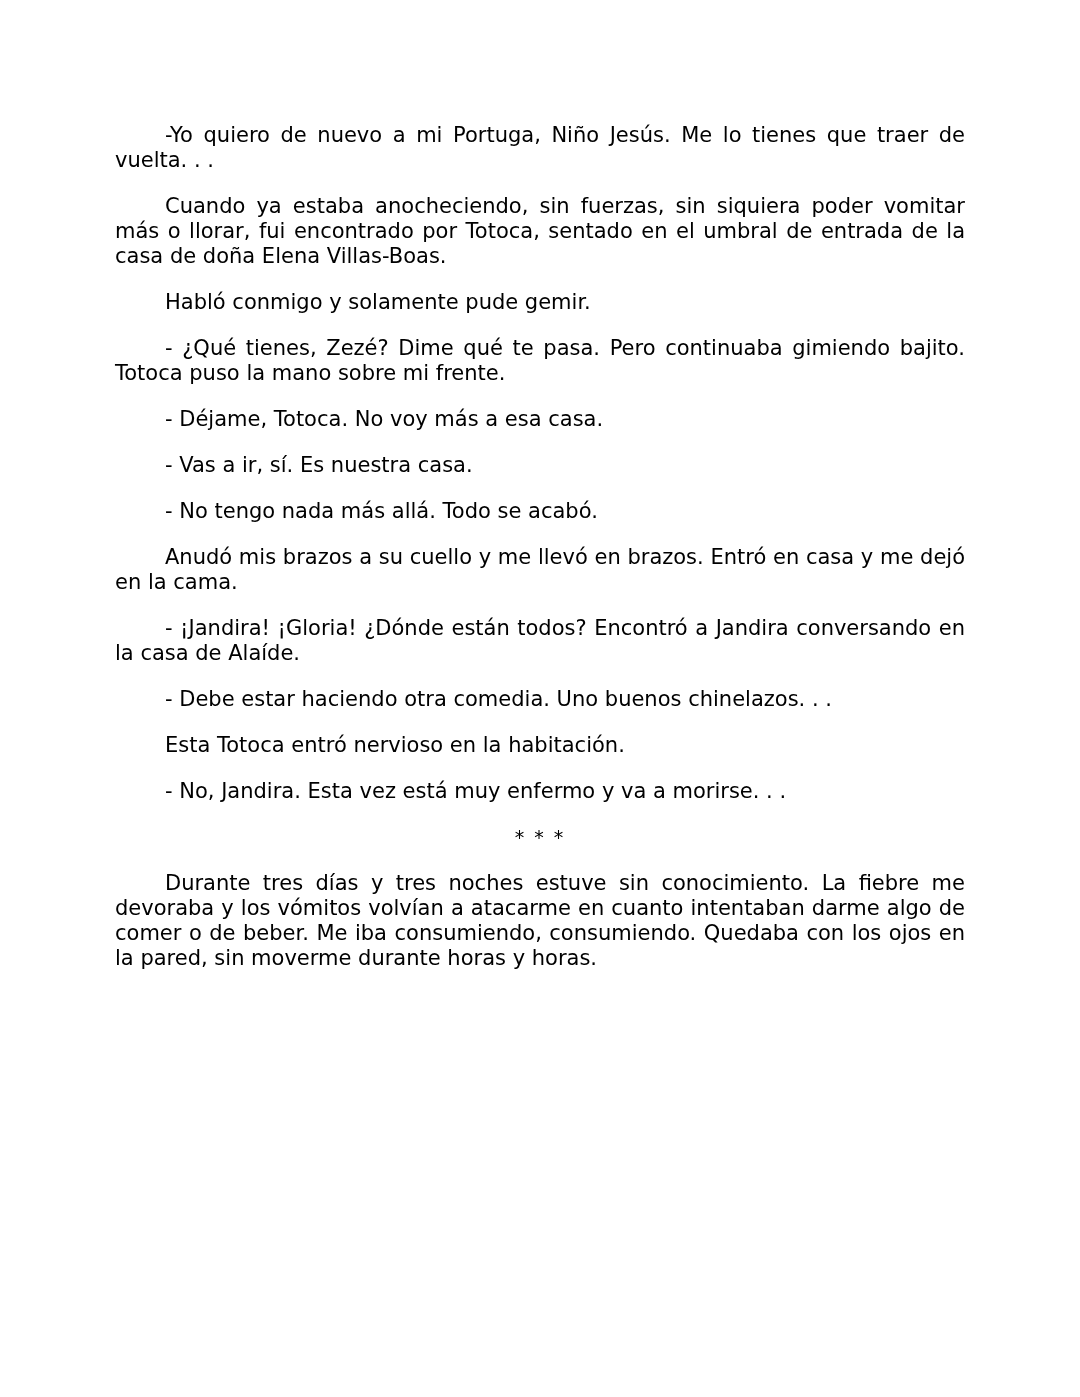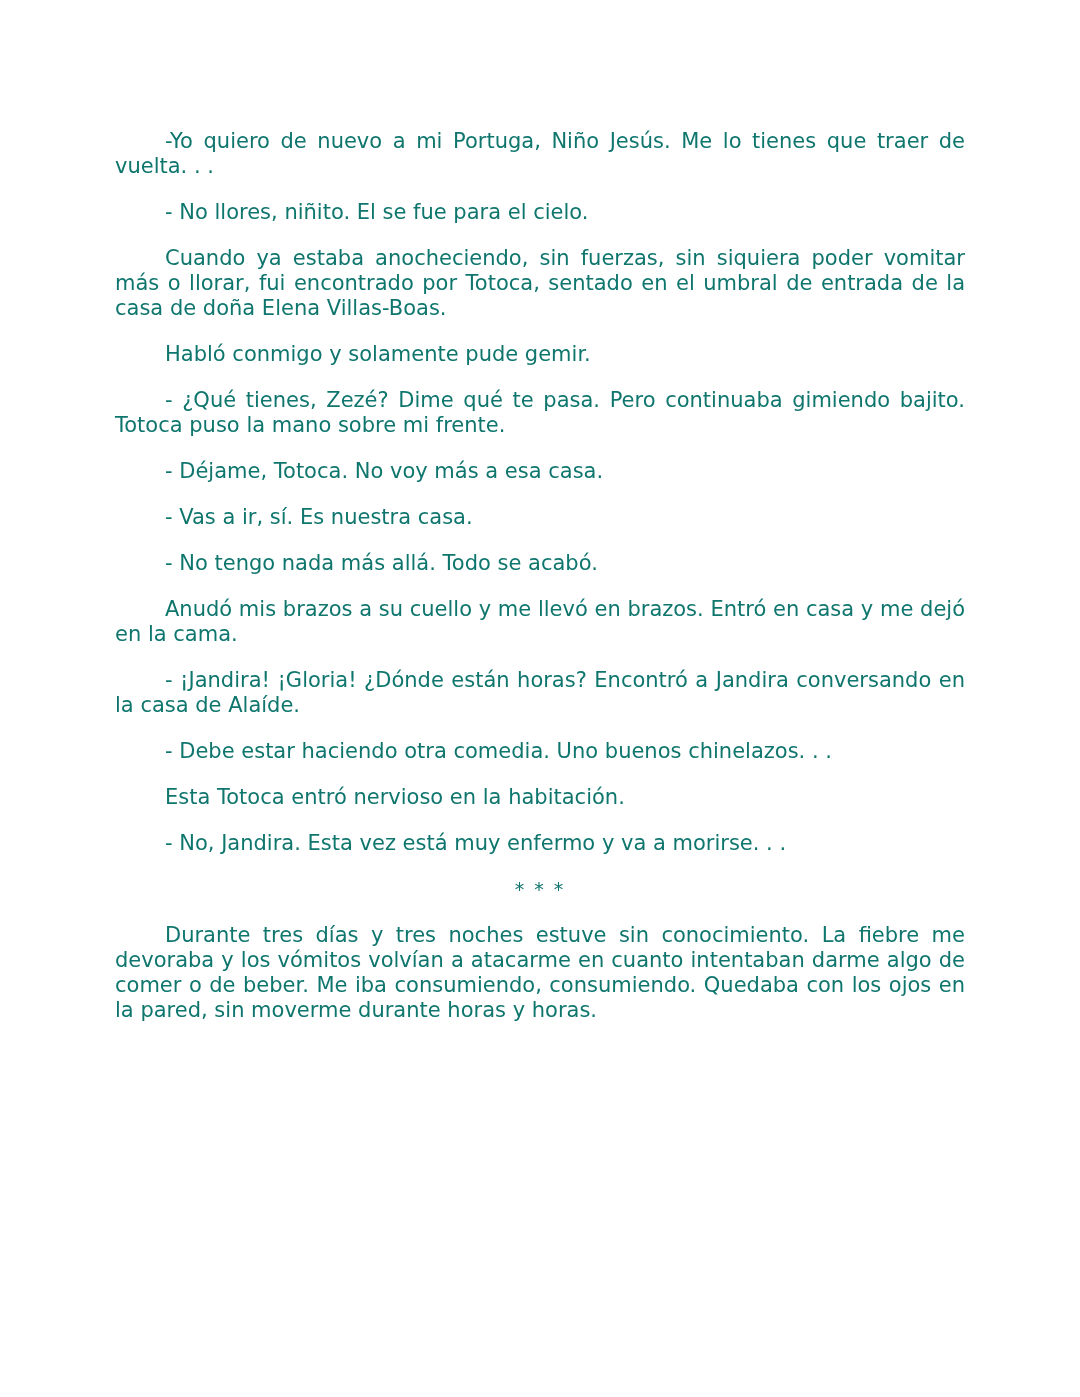--- a/index.html
+++ b/index.html
@@ -9,51 +9,50 @@
     }
     body {
       width: 1080px;
       height: 1397px;
       position: relative;
       overflow: hidden;
     }
     .page {
       position: absolute;
       left: 115px;
-      top: 129px;
+      top: 123px;
       width: 850px;
       font-family: "DejaVu Sans", sans-serif;
       font-size: 21px;
       line-height: 25px;
-      color: #0f766e;
+      color: #000000;
     }
     .para {
       margin: 0 0 21px 0;
       text-align: justify;
       text-indent: 50px;
     }
     .separator {
       text-align: center;
       margin: 0 0 21px 0;
       letter-spacing: 2px;
       font-size: 19px;
     }
   </style>
 </head>
 <body>
 
 <div class="page">
   <p class="para">-Yo quiero de nuevo a mi Portuga, Niño Jesús. Me lo tienes que traer de vuelta. . .</p>
-  <p class="para">- No llores, niñito. El se fue para el cielo.</p>
   <p class="para">Cuando ya estaba anocheciendo, sin fuerzas, sin siquiera poder vomitar más o llorar, fui encontrado por Totoca, sentado en el umbral de entrada de la casa de doña Elena Villas-Boas.</p>
   <p class="para">Habló conmigo y solamente pude gemir.</p>
   <p class="para">- ¿Qué tienes, Zezé? Dime qué te pasa. Pero continuaba gimiendo bajito. Totoca puso la mano sobre mi frente.</p>
   <p class="para">- Déjame, Totoca. No voy más a esa casa.</p>
   <p class="para">- Vas a ir, sí. Es nuestra casa.</p>
   <p class="para">- No tengo nada más allá. Todo se acabó.</p>
   <p class="para">Anudó mis brazos a su cuello y me llevó en brazos. Entró en casa y me dejó en la cama.</p>
-  <p class="para">- ¡Jandira! ¡Gloria! ¿Dónde están horas? Encontró a Jandira conversando en la casa de Alaíde.</p>
+  <p class="para">- ¡Jandira! ¡Gloria! ¿Dónde están todos? Encontró a Jandira conversando en la casa de Alaíde.</p>
   <p class="para">- Debe estar haciendo otra comedia. Uno buenos chinelazos. . .</p>
   <p class="para">Esta Totoca entró nervioso en la habitación.</p>
   <p class="para">- No, Jandira. Esta vez está muy enfermo y va a morirse. . .</p>
   <div class="separator">* * *</div>
   <p class="para">Durante tres días y tres noches estuve sin conocimiento. La fiebre me devoraba y los vómitos volvían a atacarme en cuanto intentaban darme algo de comer o de beber. Me iba consumiendo, consumiendo. Quedaba con los ojos en la pared, sin moverme durante horas y horas.</p>
 </div>
 
 </body></html>

